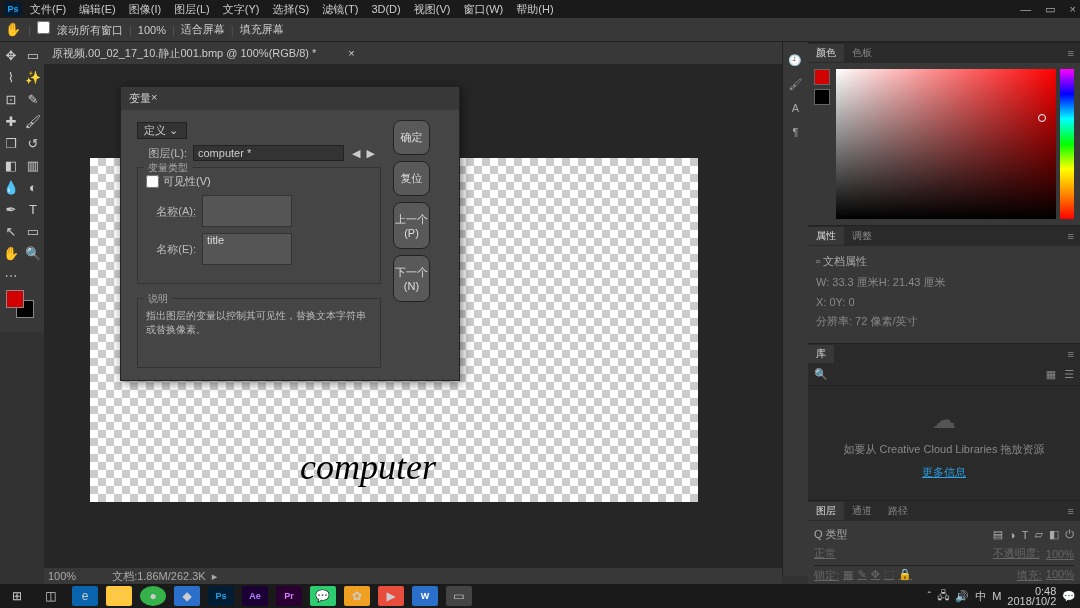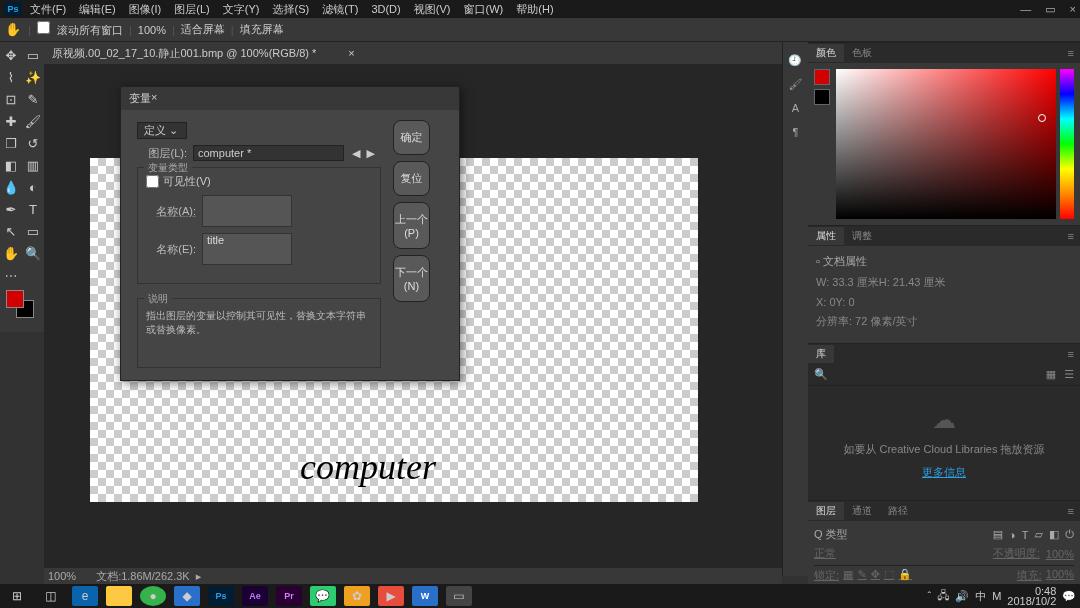--- a/index.html
+++ b/index.html
@@ -326,21 +326,21 @@
           <span>computer</span>
         </div>
       </div>
 
     </div>
   </div>
 </div>
 
 <div class="status-bar">
   <span>100%</span>
-  <span style="margin-left:20px">文档:1.86M/262.3K</span>
+  <span style="margin-left:36px">文档:1.86M/262.3K</span>
   <span style="margin-left:6px">▸</span>
 </div>
 
 <div class="taskbar">
   <div class="task-item">⊞</div>
   <div class="task-item">◫</div>
   <div class="task-item" style="background:#0a64ad;border-radius:2px">e</div>
   <div class="task-item" style="background:#ffc83d;border-radius:2px">🗀</div>
   <div class="task-item" style="background:#36b24a;border-radius:50%">●</div>
   <div class="task-item" style="background:#2a6fc9;border-radius:2px">◆</div>

